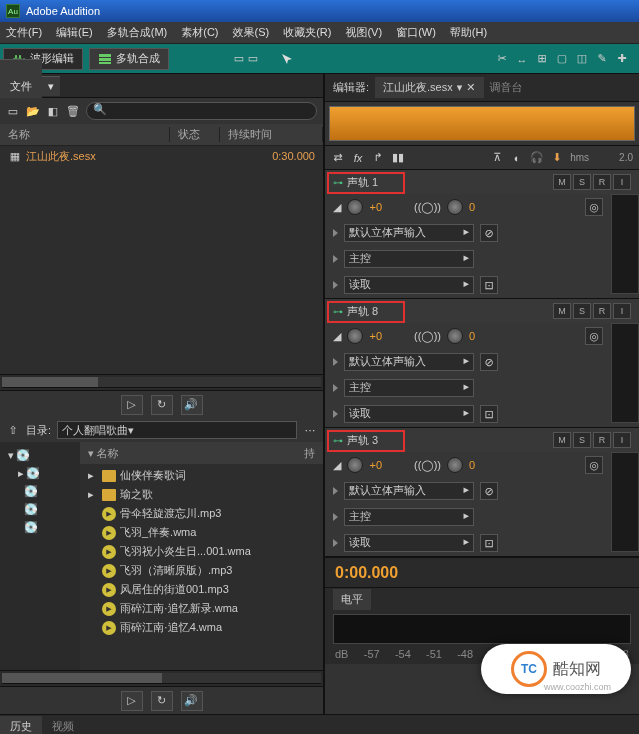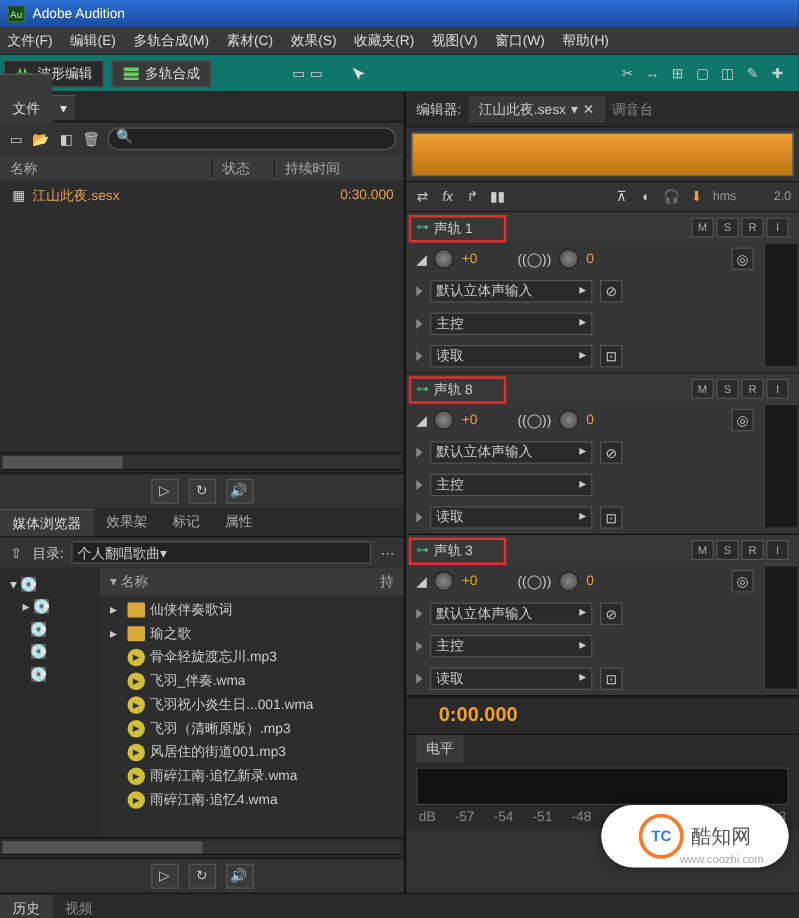--- a/index.html
+++ b/index.html
@@ -62,24 +62,24 @@
 .track-hdr .msr{margin-left:auto;display:flex;gap:2px;}
 .msr-btn{width:18px;height:16px;background:#2a2a2a;border:1px solid #555;display:flex;align-items:center;justify-content:center;font-size:9px;color:#aaa;}
 .red-box{position:absolute;border:2px solid #e03030;pointer-events:none;}
 .track-row{height:26px;display:flex;align-items:center;padding:0 8px;gap:6px;}
 .knob{width:16px;height:16px;border-radius:50%;background:radial-gradient(#888,#444);border:1px solid #222;}
 .val{color:#f0a030;}
 .dropdown{flex:1;max-width:130px;background:#2a2a2a;border:1px solid #555;height:18px;padding:0 4px;display:flex;justify-content:space-between;font-size:10px;}
 .io-btn{width:18px;height:18px;border:1px solid #555;background:#2a2a2a;display:flex;align-items:center;justify-content:center;}
 .tri{width:0;height:0;border-top:4px solid transparent;border-bottom:4px solid transparent;border-left:5px solid #888;}
 .meters{width:28px;background:#1a1a1a;border:1px solid #444;height:100px;margin-left:auto;}
-.tc{height:30px;background:#2a2a2a;display:flex;align-items:center;padding:0 26px;border-top:1px solid #111;}
+.tc{height:30px;background:#2a2a2a;display:flex;align-items:center;padding:0 10px;border-top:1px solid #111;}
 .tc .time{color:#f0a030;font-size:16px;font-weight:bold;}
 .lvl-panel{background:#2a2a2a;border-top:1px solid #111;}
-.lvl-hdr{height:22px;display:flex;padding:0 8px;}
+.lvl-hdr{height:22px;display:flex;align-items:center;padding:0 8px;}
 .lvl-meter{height:30px;background:#111;margin:4px 8px;border:1px solid #444;}
 .lvl-scale{height:16px;display:flex;justify-content:space-between;padding:0 10px;font-size:9px;color:#888;}
 .bottom-tabs{height:24px;background:#2a2a2a;display:flex;align-items:center;border-top:1px solid #111;}
 .watermark{position:absolute;right:8px;bottom:40px;width:150px;height:50px;background:#fff;border-radius:25px;display:flex;align-items:center;justify-content:center;gap:6px;box-shadow:0 0 8px rgba(0,0,0,.5);}
 .watermark .circ{width:36px;height:36px;border:3px solid #f08030;border-radius:50%;display:flex;align-items:center;justify-content:center;color:#3080d0;font-weight:bold;font-size:12px;}
 .watermark .txt{color:#555;font-size:16px;}
 .watermark .sub{position:absolute;bottom:2px;right:20px;color:#aaa;font-size:9px;}
 </style>
 </head>
 <body>
@@ -171,26 +171,20 @@
         <div class="track">
           <div class="scroll-thumb"></div>
         </div>
       </div>
     <div class="play-ctrl">
       <div class="pbtn">▷</div>
       <div class="pbtn">↻</div>
       <div class="pbtn">🔊</div>
     </div>
 
-    <div class="mid-tabs">
-      <div class="tab active">媒体浏览器</div>
-      <div class="tab">效果架</div>
-      <div class="tab">标记</div>
-      <div class="tab">属性</div>
-    </div>
     <div class="dir-row">
       <span class="ticon">⇧</span>
       <span>目录:</span>
       <div class="sel">
           <span>个人翻唱歌曲</span>
           <span>▾</span>
         </div>
       <span class="ticon">⋯</span>
     </div>
     <div class="browser">

